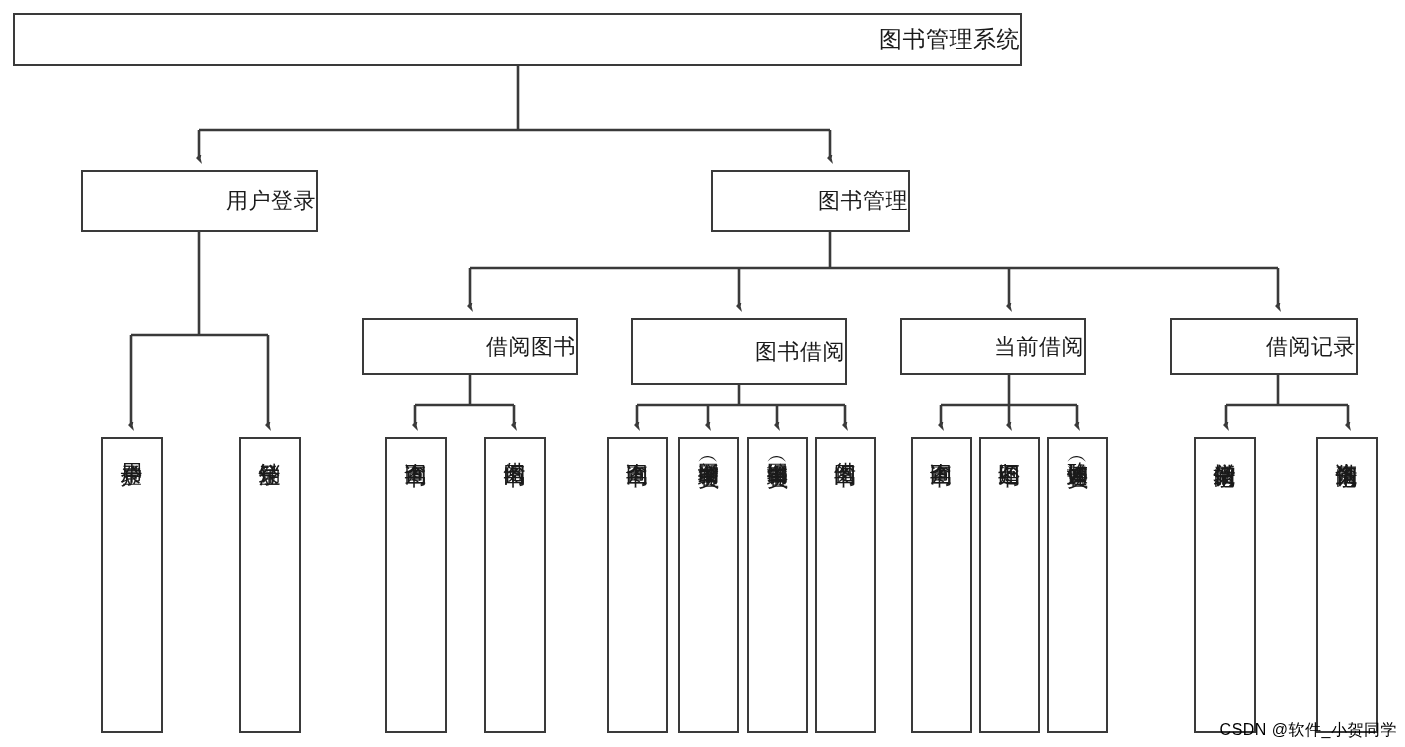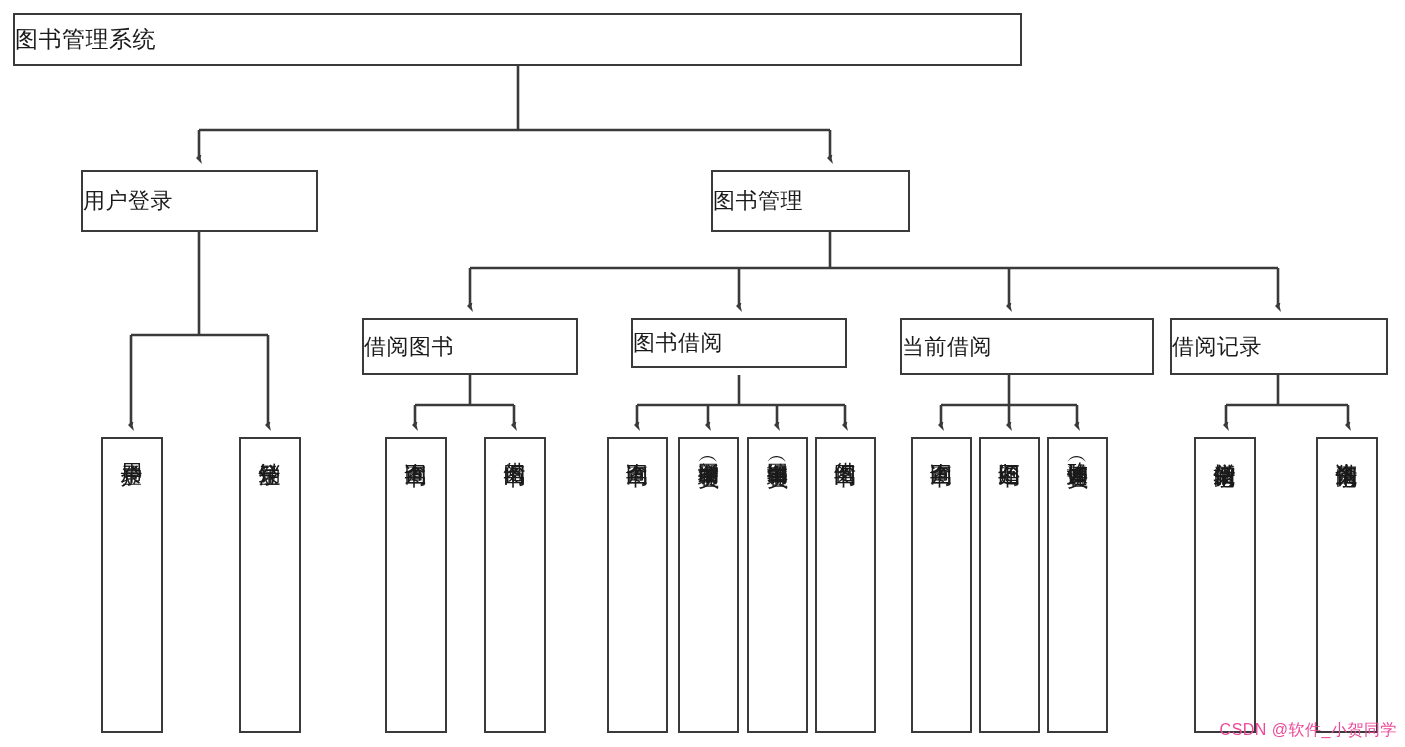--- a/index.html
+++ b/index.html
@@ -25,21 +25,21 @@
     height: 747px;
     pointer-events: none;
   }
   .node {
     position: absolute;
     box-sizing: border-box;
     background: #ffffff;
     border: 2px solid #3a3a3a;
     display: flex;
     align-items: center;
-    justify-content: flex-start;
+    justify-content: flex-end;
     color: #1a1a1a;
   }
   .node .lbl {
     display: block;
     text-align: center;
     line-height: 1.08;
     letter-spacing: 0.5px;
   }
   
   .node.horiz .lbl {
@@ -61,21 +61,21 @@
     letter-spacing: 1px;
     white-space: nowrap;
     max-height: 100%;
   }
   .node.vert.tall .lbl { font-size: 21px; }
   .watermark {
     position: absolute;
     right: 8px;
     bottom: 6px;
     font-size: 16px;
-    color: #ec4899;
+    color: #000000;
     white-space: nowrap;
     letter-spacing: 0.5px;
     text-align: center;
   }
 </style>
 </head>
 <body>
 
 <div id="canvas">
 
@@ -136,27 +136,27 @@
   <div class="node horiz" style="left:81px; top:170px; width:237px; height:62px;">
     <span class="lbl">用户登录</span>
   </div>
   <div class="node horiz" style="left:711px; top:170px; width:199px; height:62px;">
     <span class="lbl">图书管理</span>
   </div>
 
   <div class="node horiz" style="left:362px; top:318px; width:216px; height:57px;">
     <span class="lbl">借阅图书</span>
   </div>
-  <div class="node horiz" style="left:631px; top:318px; width:216px; height:50px;">
+  <div class="node horiz" style="left:631px; top:318px; width:216px; height:67px;">
     <span class="lbl">图书借阅</span>
   </div>
-  <div class="node horiz" style="left:900px; top:318px; width:254px; height:57px;font-family:Liberation Serif, serif;">
+  <div class="node horiz" style="left:900px; top:318px; width:186px; height:57px;font-family:Liberation Serif, serif;">
     <span class="lbl">当前借阅</span>
   </div>
-  <div class="node horiz" style="left:1170px; top:318px; width:218px; height:57px;">
+  <div class="node horiz" style="left:1170px; top:318px; width:188px; height:57px;">
     <span class="lbl">借阅记录</span>
   </div>
 
   <div class="node vert" style="left:101px; top:437px; width:62px; height:296px;">
     <span class="lbl">用户登录</span>
   </div>
   <div class="node vert" style="left:239px; top:437px; width:62px; height:296px;">
     <span class="lbl">注销登录</span>
   </div>
 

